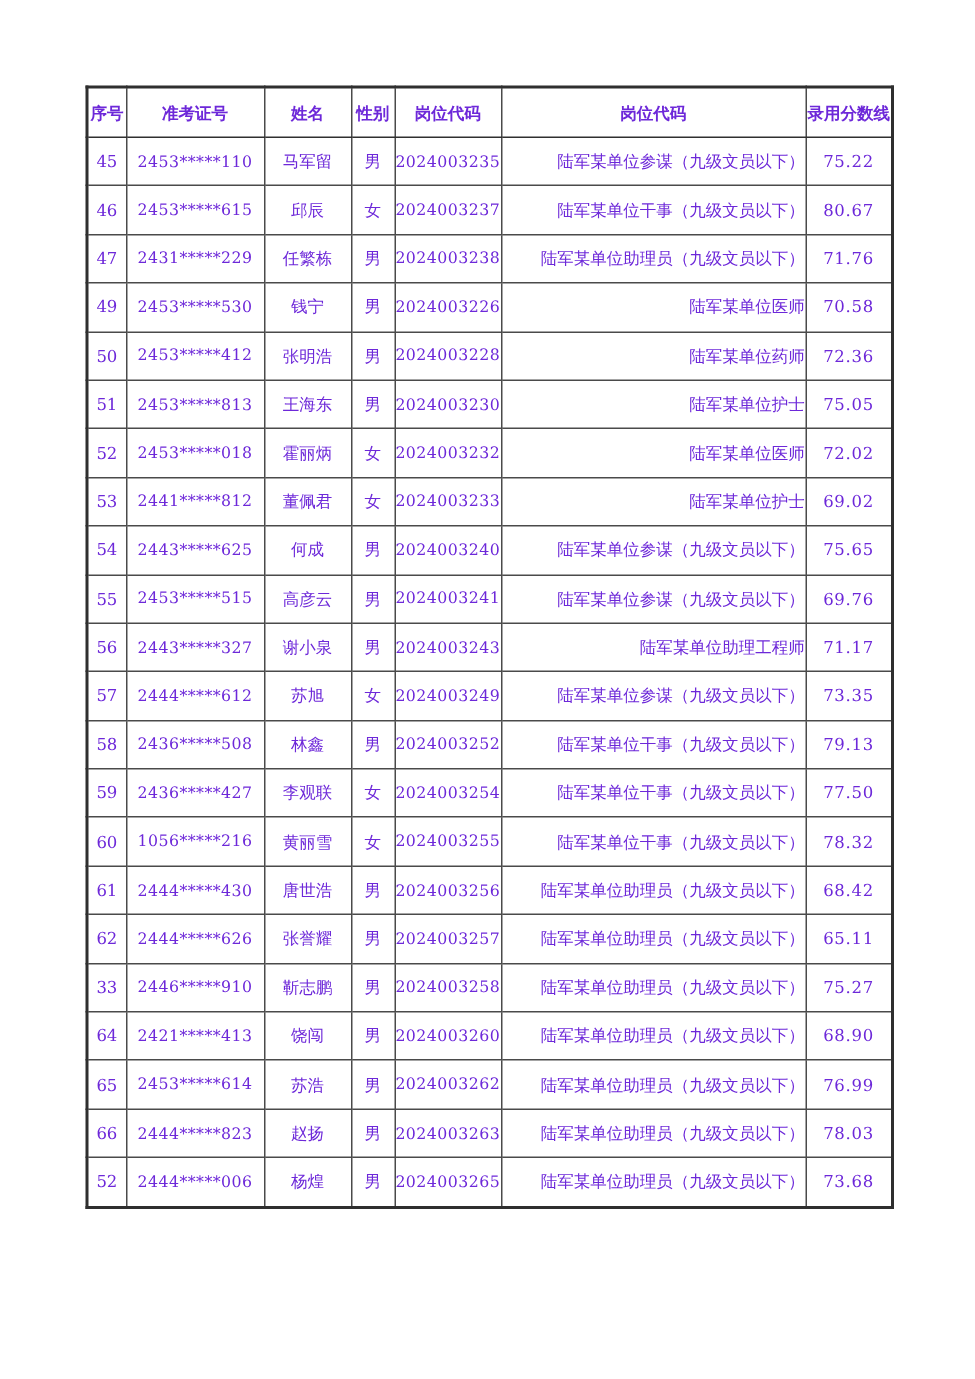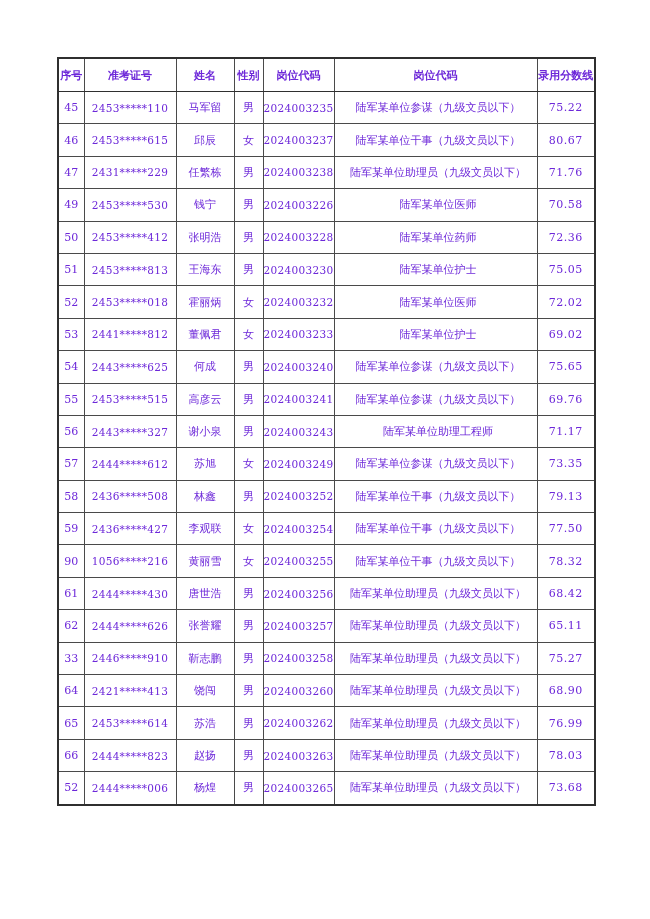--- a/index.html
+++ b/index.html
@@ -39,21 +39,21 @@
     height: 32px;
     font-weight: bold;
     font-size: 11px;
     border-bottom: 1.5px solid #2f2f2f;
   }
   table.score-table tbody td {
     height: 31.4px;
     font-weight: normal;
   }
   table.score-table td.col-position {
-    text-align: center;
+    text-align: right;
     padding-left: 5px;
   }
   table.score-table td.col-exam_id,
   table.score-table td.col-code {
     font-size: 10.5px;
     letter-spacing: 0.3px;
   }
   table.score-table td.col-score {
     font-size: 11px;
     letter-spacing: 0.5px;
@@ -205,21 +205,21 @@
         <tr>
           <td class="col-no">59</td>
           <td class="col-exam_id">2436*****427</td>
           <td class="col-name">李观联</td>
           <td class="col-gender">女</td>
           <td class="col-code">2024003254</td>
           <td class="col-position">陆军某单位干事（九级文员以下）</td>
           <td class="col-score">77.50</td>
         </tr>
         <tr>
-          <td class="col-no">90</td>
+          <td class="col-no">60</td>
           <td class="col-exam_id">1056*****216</td>
           <td class="col-name">黄丽雪</td>
           <td class="col-gender">女</td>
           <td class="col-code">2024003255</td>
           <td class="col-position">陆军某单位干事（九级文员以下）</td>
           <td class="col-score">78.32</td>
         </tr>
         <tr>
           <td class="col-no">61</td>
           <td class="col-exam_id">2444*****430</td>

